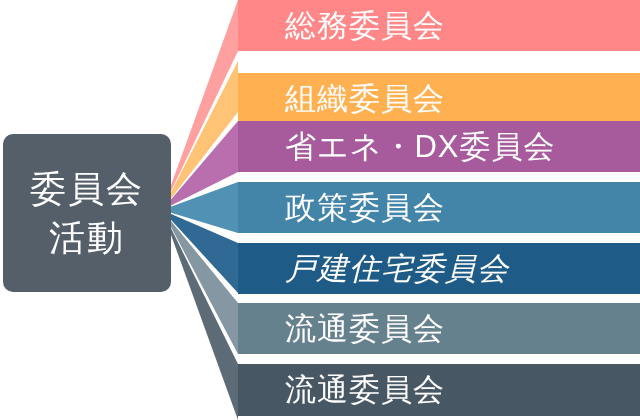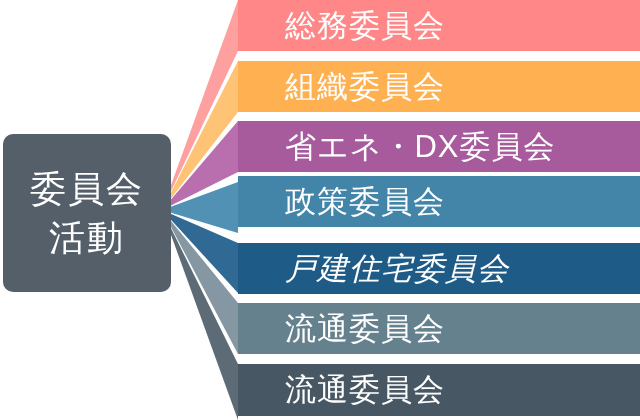--- a/index.html
+++ b/index.html
@@ -52,23 +52,23 @@
     display: flex;
     align-items: center;
     color: #ffffff;
     font-size: 31px;
     letter-spacing: 1px;
     font-weight: 500;
     white-space: nowrap;
   }
   .bar .label { padding-left: 47px; }
   .bar-1 { top: 0; }
-  .bar-2 { top: 61px; }
+  .bar-2 { top: 73px; }
   .bar-3 { top: 121px; }
-  .bar-4 { top: 176px; text-align: center; }
+  .bar-4 { top: 182px; text-align: center; }
   .bar-5 { top: 243px; }
   .bar-6 { top: 303px; }
   .bar-7 { top: 364px; height: 52px; }
 </style>
 </head>
 <body>
 
 <div class="stage">
 
   <svg class="beams" viewBox="0 0 640 420" aria-hidden="true">

